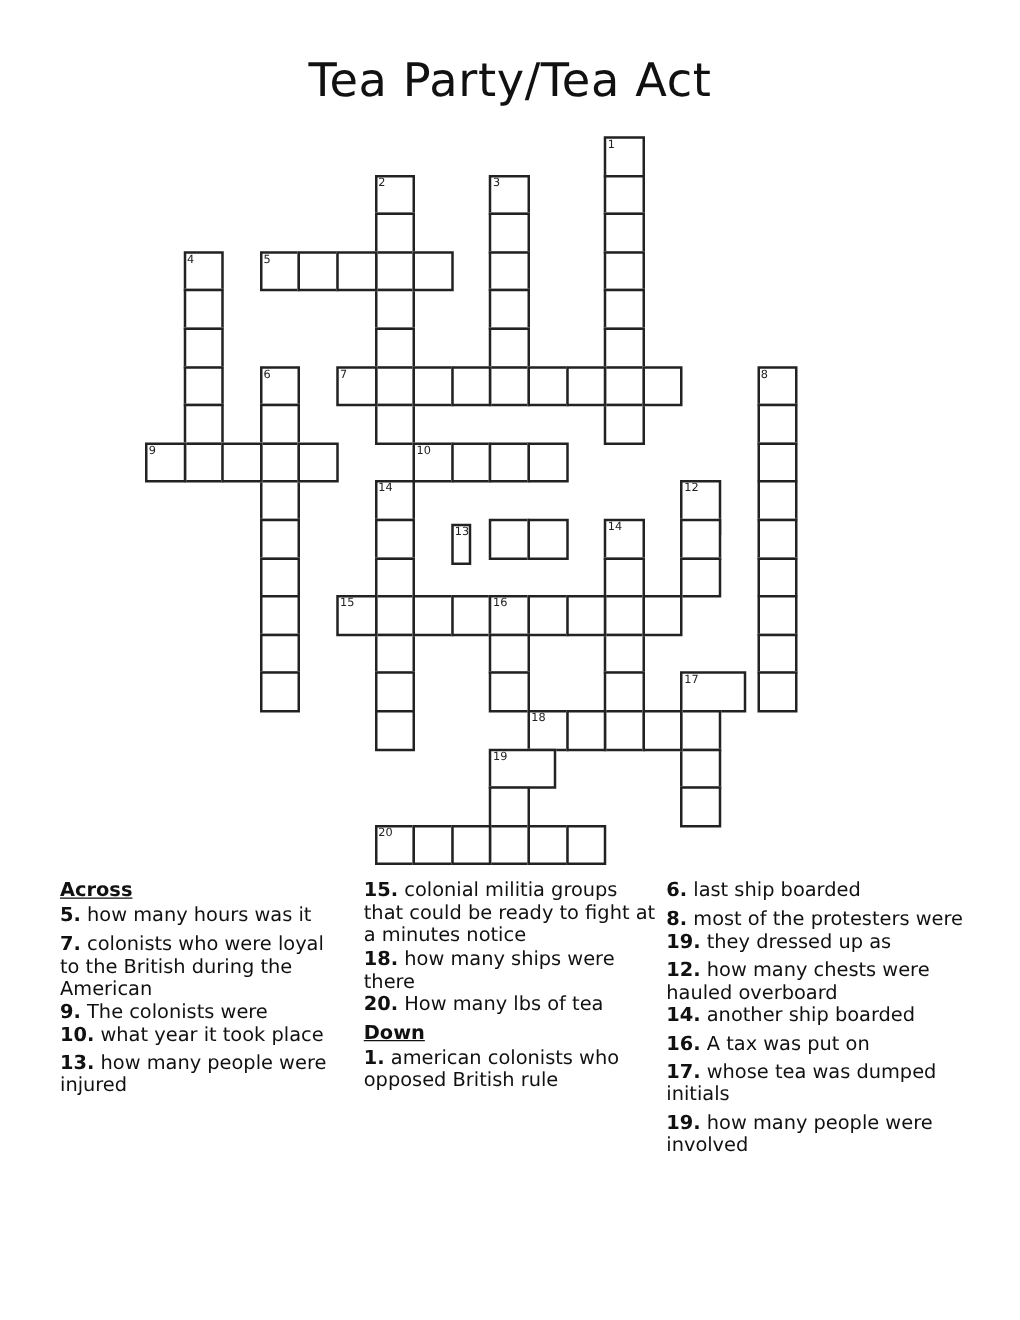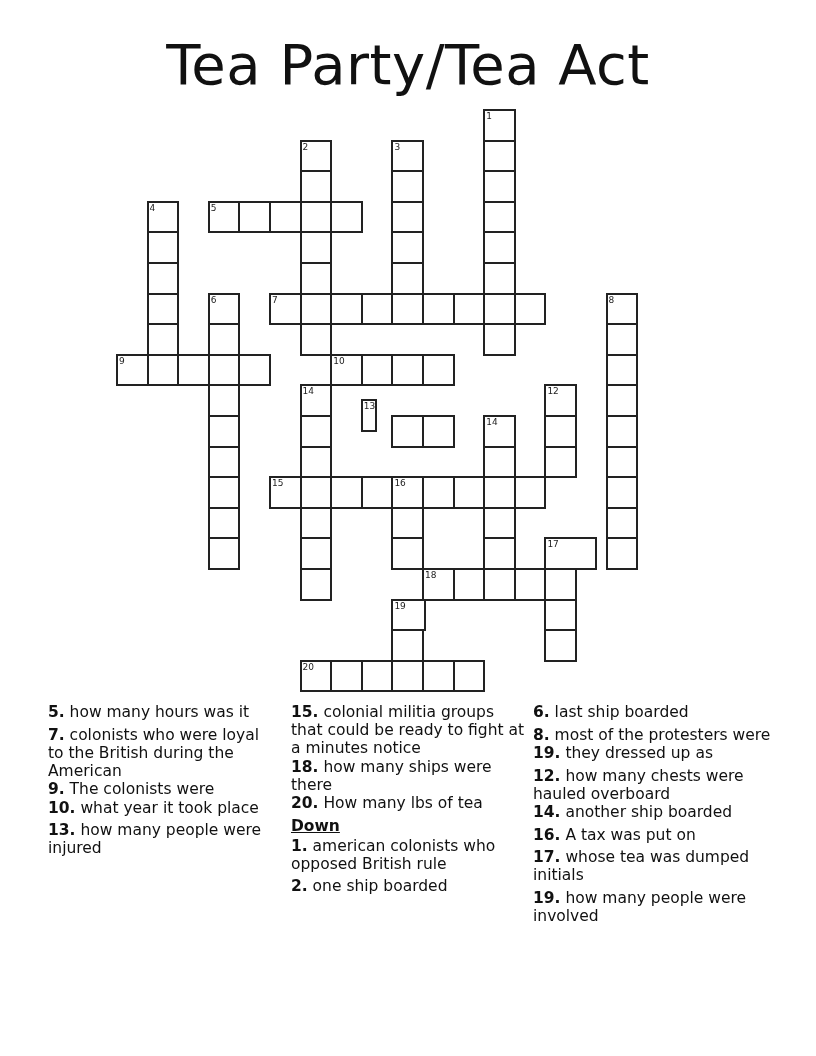--- a/index.html
+++ b/index.html
@@ -1,17 +1,17 @@
 <!DOCTYPE html>
 <html><head>
 <meta charset="utf-8">
 <style>
   html, body { margin:0; padding:0; background:#fff; }
   body { width:816px; height:1056px; position:relative; overflow:hidden; font-family:"DejaVu Sans", sans-serif; color:#111; }
-  .title { position:absolute; left:0; top:30px; width:816px; text-align:center; font-size:56px; font-weight:normal; letter-spacing:0.5px; line-height:70px; }
+  .title { position:absolute; left:0; top:30px; width:816px; text-align:center; font-size:37px; font-weight:normal; letter-spacing:0.5px; line-height:70px; }
   .grid { position:absolute; left:0; top:0; width:816px; height:700px; }
   .cell { position:absolute; box-sizing:border-box; border:2px solid #222; background:#fff; margin-left:-1px; margin-top:-1px; }
   .cell .num { position:absolute; left:1px; top:0; font-size:9px; line-height:10px; font-family:"DejaVu Sans", sans-serif; color:#222; }
   .clues { position:absolute; top:703px; font-size:15.5px; line-height:18px; }
   .clue { margin-bottom:4.5px; }
   .clue b { font-weight:bold; }
   .hdr { font-weight:bold; text-decoration:underline; margin-bottom:2px; }
   .col1 { left:48px; width:230px; }
   .col2 { left:291px; width:238px; }
   .col3 { left:533px; width:240px; }
@@ -111,21 +111,21 @@
     <div class="cell" style="left: 300.6px; top: 446.6px; width: 32.6px; height: 32.6px;"></div>
     <div class="cell" style="left: 300.6px; top: 477.2px; width: 32.6px; height: 32.6px;"></div>
     <div class="cell" style="left: 300.6px; top: 507.8px; width: 32.6px; height: 32.6px;"></div>
     <div class="cell" style="left: 300.6px; top: 538.4px; width: 32.6px; height: 32.6px;"></div>
     <div class="cell" style="left: 300.6px; top: 569px; width: 32.6px; height: 32.6px;"></div>
     <div class="cell" style="left: 545.4px; top: 385.4px; width: 32.6px; height: 44px;">
       <span class="num">12</span>
     </div>
     <div class="cell" style="left: 545.4px; top: 416px; width: 32.6px; height: 32.6px;"></div>
     <div class="cell" style="left: 545.4px; top: 446.6px; width: 32.6px; height: 32.6px;"></div>
-    <div class="cell" style="left: 361.8px; top: 400px; width: 16px; height: 32.6px;">
+    <div class="cell" style="left: 361.8px; top: 420px; width: 16px; height: 32.6px;">
       <span class="num">13</span>
     </div>
     <div class="cell" style="left: 392.4px; top: 416px; width: 32.6px; height: 32.6px;"></div>
     <div class="cell" style="left: 423px; top: 416px; width: 32.6px; height: 32.6px;"></div>
     <div class="cell" style="left: 484.2px; top: 416px; width: 32.6px; height: 32.6px;">
       <span class="num">14</span>
     </div>
     <div class="cell" style="left: 484.2px; top: 446.6px; width: 32.6px; height: 32.6px;"></div>
     <div class="cell" style="left: 484.2px; top: 477.2px; width: 32.6px; height: 32.6px;"></div>
     <div class="cell" style="left: 484.2px; top: 507.8px; width: 32.6px; height: 32.6px;"></div>
@@ -148,49 +148,49 @@
       <span class="num">17</span>
     </div>
     <div class="cell" style="left: 545.4px; top: 569px; width: 32.6px; height: 32.6px;"></div>
     <div class="cell" style="left: 545.4px; top: 599.6px; width: 32.6px; height: 32.6px;"></div>
     <div class="cell" style="left: 545.4px; top: 630.2px; width: 32.6px; height: 32.6px;"></div>
     <div class="cell" style="left: 423px; top: 569px; width: 32.6px; height: 32.6px;">
       <span class="num">18</span>
     </div>
     <div class="cell" style="left: 453.6px; top: 569px; width: 32.6px; height: 32.6px;"></div>
     <div class="cell" style="left: 514.8px; top: 569px; width: 32.6px; height: 32.6px;"></div>
-    <div class="cell" style="left: 392.4px; top: 599.6px; width: 35px; height: 32.6px;">
+    <div class="cell" style="left: 392.4px; top: 599.6px; width: 54px; height: 32.6px;">
       <span class="num">19</span>
     </div>
     <div class="cell" style="left: 392.4px; top: 630.2px; width: 32.6px; height: 32.6px;"></div>
     <div class="cell" style="left: 392.4px; top: 660.8px; width: 32.6px; height: 32.6px;"></div>
     <div class="cell" style="left: 300.6px; top: 660.8px; width: 32.6px; height: 32.6px;">
       <span class="num">20</span>
     </div>
     <div class="cell" style="left: 331.2px; top: 660.8px; width: 32.6px; height: 32.6px;"></div>
     <div class="cell" style="left: 361.8px; top: 660.8px; width: 32.6px; height: 32.6px;"></div>
     <div class="cell" style="left: 423px; top: 660.8px; width: 32.6px; height: 32.6px;"></div>
     <div class="cell" style="left: 453.6px; top: 660.8px; width: 32.6px; height: 32.6px;"></div>
   </div>
 
 <div class="clues col1">
+  <div class="hdr">Across</div>
   <div class="clue"><b>5.</b><span> how many hours was it</span></div>
   <div class="clue"><b>7.</b><span> colonists who were loyal to the British during the American</span></div>
   <div class="clue" style="margin-top:-4px"><b>9.</b><span> The colonists were</span></div>
   <div class="clue" style="margin-top:-4px"><b>10.</b><span> what year it took place</span></div>
   <div class="clue"><b>13.</b><span> how many people were injured</span></div>
 </div>
 
 <div class="clues col2">
   <div class="clue"><b>15.</b><span> colonial militia groups that could be ready to fight at a minutes notice</span></div>
   <div class="clue" style="margin-top:-4px"><b>18.</b><span> how many ships were there</span></div>
   <div class="clue" style="margin-top:-4px"><b>20.</b><span> How many lbs of tea</span></div>
   <div class="hdr">Down</div>
   <div class="clue"><b>1.</b><span> american colonists who opposed British rule</span></div>
-  <div class="clue"><b>2.</b><span> one ship boarded</span></div>
 </div>
 
 <div class="clues col3">
   <div class="clue"><b>6.</b><span> last ship boarded</span></div>
   <div class="clue"><b>8.</b><span> most of the protesters were</span></div>
   <div class="clue" style="margin-top:-4px"><b>19.</b><span> they dressed up as</span></div>
   <div class="clue"><b>12.</b><span> how many chests were hauled overboard</span></div>
   <div class="clue" style="margin-top:-4px"><b>14.</b><span> another ship boarded</span></div>
   <div class="clue"><b>16.</b><span> A tax was put on</span></div>
   <div class="clue"><b>17.</b><span> whose tea was dumped initials</span></div>

